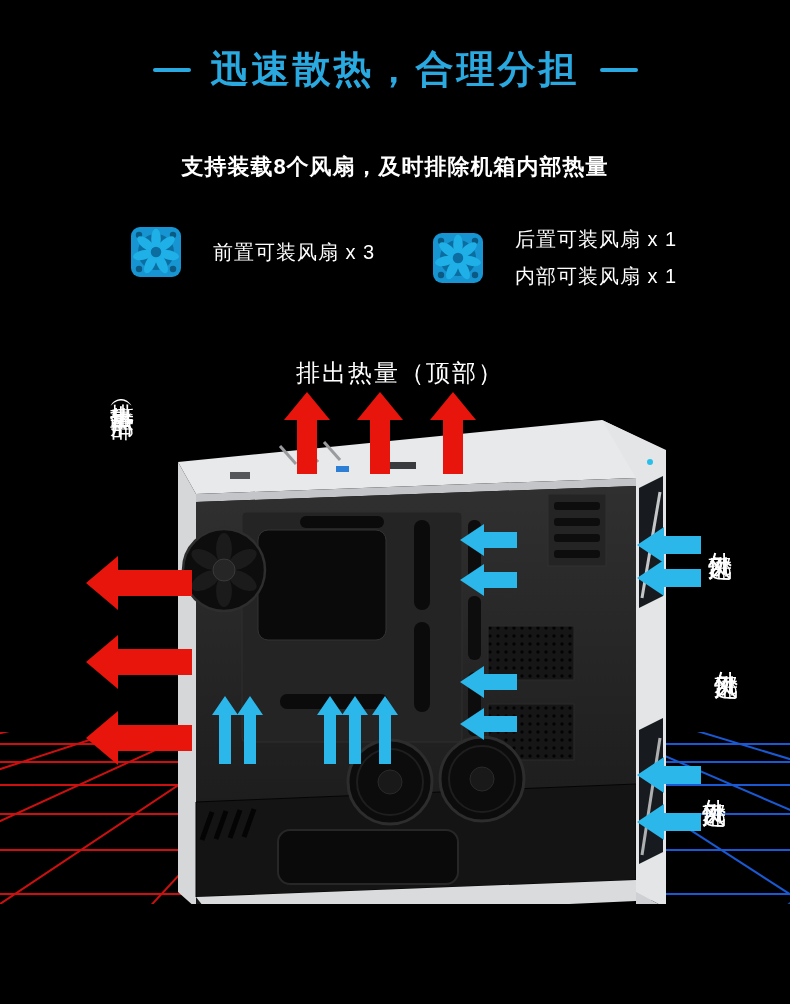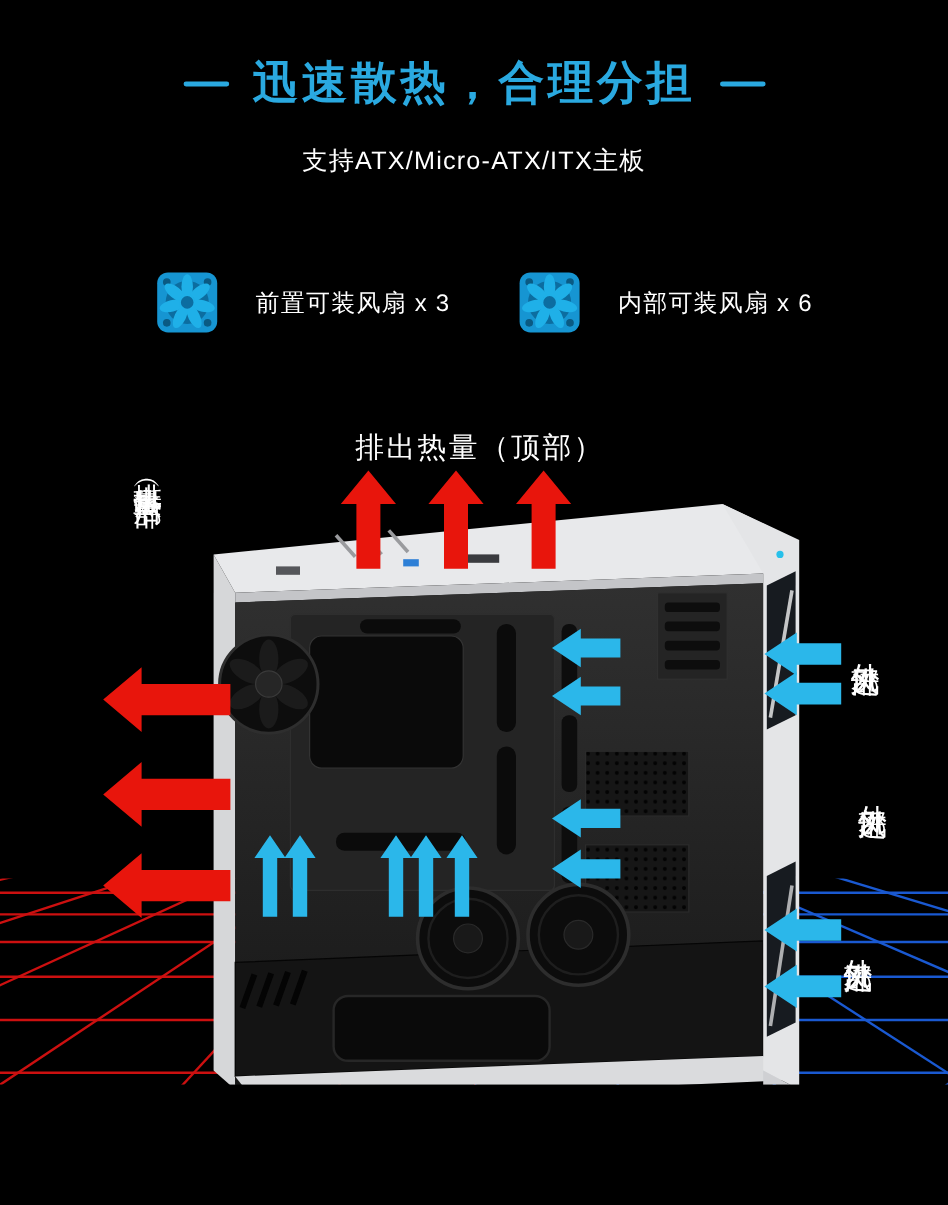--- a/index.html
+++ b/index.html
@@ -87,21 +87,21 @@
         <use href="#gridlines"></use>
       </g>
     <polygon points="660,1004 790,902 790,1004" opacity="0.8" fill="#1d63e8"></polygon>
   </svg>
 
   <div class="title-row">
     <span class="title-dash"></span>
     <h1 class="title">迅速散热，合理分担</h1>
     <span class="title-dash"></span>
   </div>
-  <div class="subtitle1">支持ATX/Micro-ATX/ITX主板</div>
+  <div class="subtitle2">支持装载8个风扇，及时排除机箱内部热量</div>
 
   <div class="fan-block left">
     <svg width="52" height="52" viewBox="0 0 52 52">
       <rect x="1" y="1" width="50" height="50" rx="9" fill="#1695d2"></rect>
       <circle cx="9" cy="9" r="3.2" fill="#0a5a83"></circle>
         <circle cx="43" cy="9" r="3.2" fill="#0a5a83"></circle>
       <circle cx="9" cy="43" r="3.2" fill="#0a5a83"></circle>
         <circle cx="43" cy="43" r="3.2" fill="#0a5a83"></circle>
       <circle cx="26" cy="26" r="18" fill="#0c6da0"></circle>
       <g fill="#1fb0e8">
@@ -133,21 +133,22 @@
         <ellipse cx="26" cy="13" rx="4.8" ry="10.5" transform="rotate(51 26 26)"></ellipse>
         <ellipse cx="26" cy="13" rx="4.8" ry="10.5" transform="rotate(103 26 26)"></ellipse>
         <ellipse cx="26" cy="13" rx="4.8" ry="10.5" transform="rotate(154 26 26)"></ellipse>
         <ellipse cx="26" cy="13" rx="4.8" ry="10.5" transform="rotate(206 26 26)"></ellipse>
         <ellipse cx="26" cy="13" rx="4.8" ry="10.5" transform="rotate(257 26 26)"></ellipse>
         <ellipse cx="26" cy="13" rx="4.8" ry="10.5" transform="rotate(309 26 26)"></ellipse>
       </g>
       <circle cx="26" cy="26" r="6" fill="#0c6da0" stroke="#1fb0e8" stroke-width="1.5"></circle>
     </svg>
     <div class="fan-lines">
-      <span>内部可装风扇 x 6</span>
+      <span>后置可装风扇 x 1</span>
+      <span>内部可装风扇 x 1</span>
     </div>
   </div>
 
   <svg class="case-layer" viewBox="0 0 525 545">
     <defs>
       <linearGradient id="intGrad" x1="0" y1="0" x2="0" y2="1">
         <stop offset="0" stop-color="#303030"></stop>
           <stop offset="1" stop-color="#171717"></stop>
       </linearGradient>
       <pattern id="dots" width="8" height="8" patternUnits="userSpaceOnUse">

